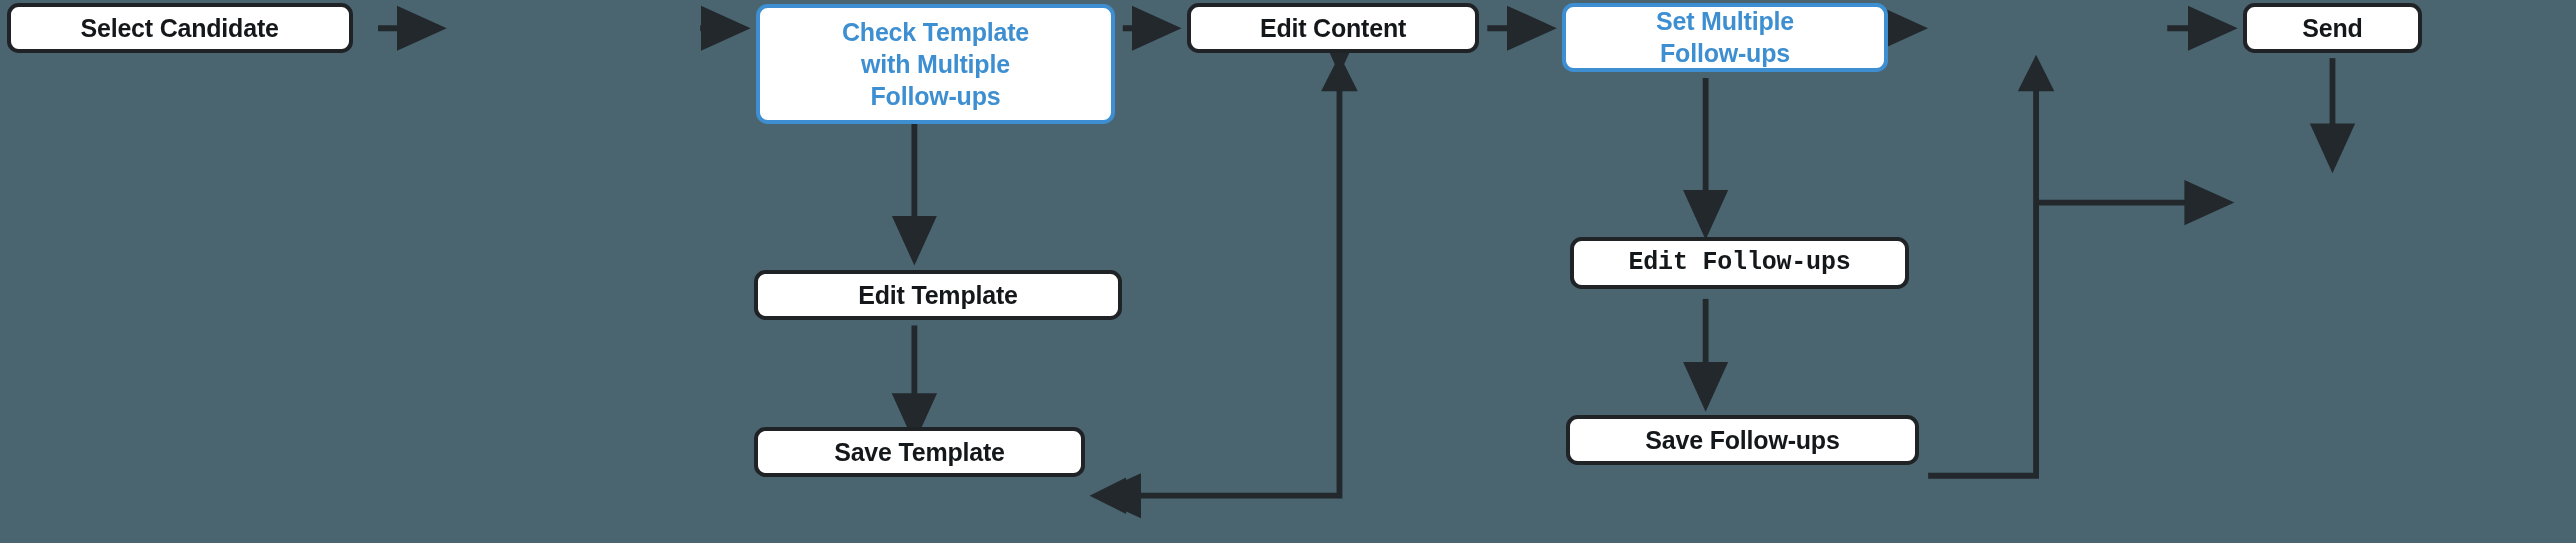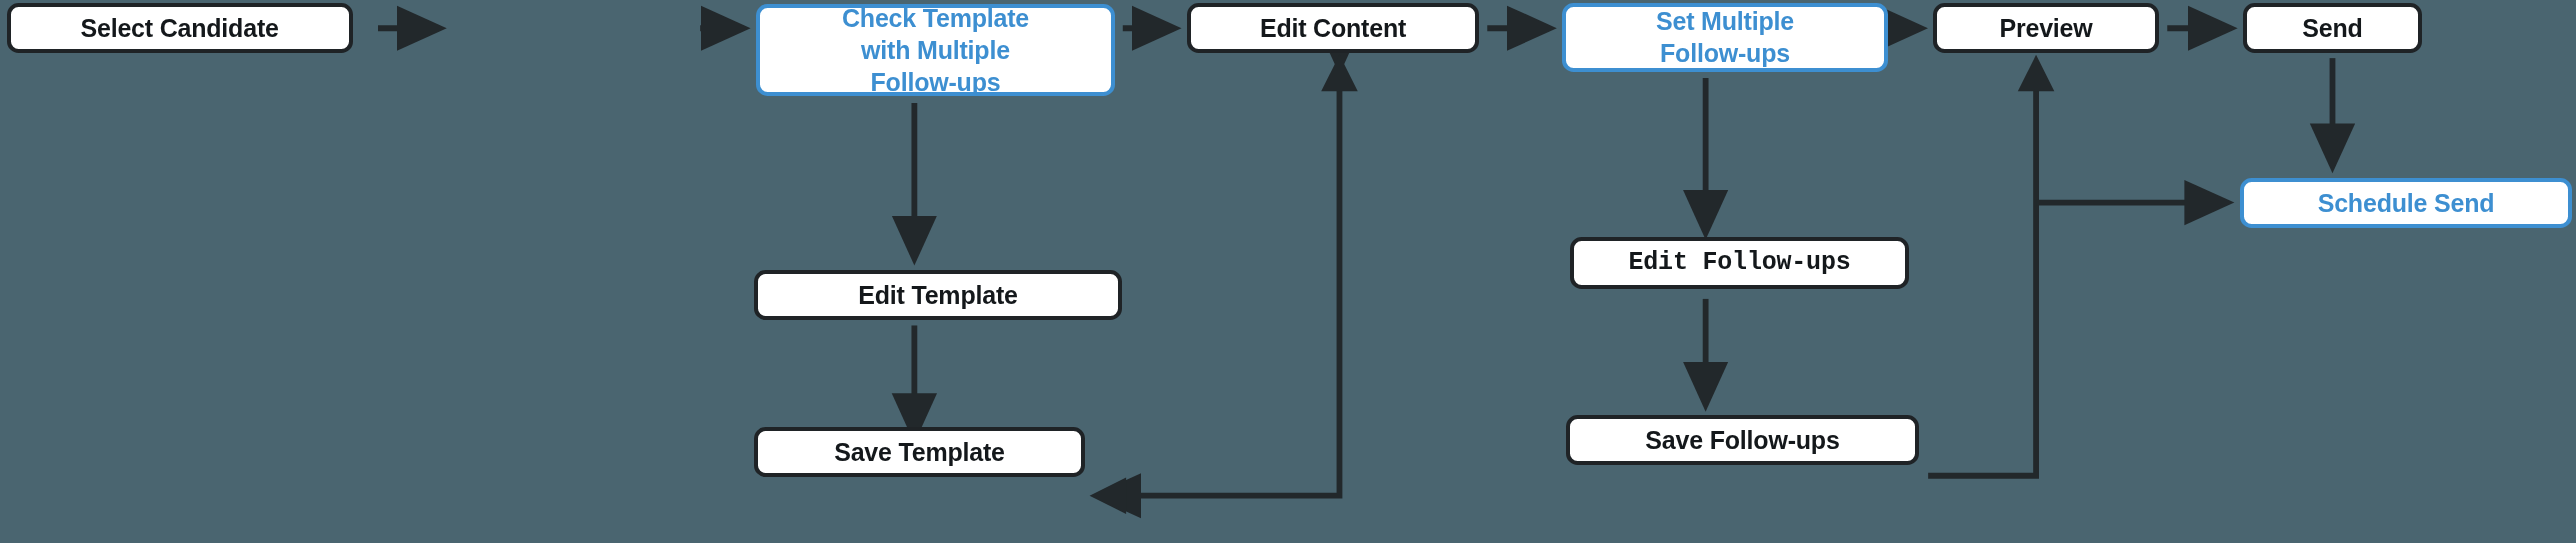--- a/index.html
+++ b/index.html
@@ -86,40 +86,34 @@
 
     <polyline points="2322,573 2452,573 2452,80" fill="none" stroke="#22282b" stroke-width="7"></polyline>
     <polygon points="2452,66 2430,110 2474,110" fill="#22282b"></polygon>
 
     <line x1="2452" y1="244" x2="2681" y2="244" stroke="#22282b" stroke-width="7" marker-end="url(#ah)"></line>
   </svg>
 
   <div class="node plain" style="left: 6.6px; top: 3.3px; width: 346px; height: 50px; font-size: 25px;">
     <span class="lbl">Select Candidate</span>
   </div>
-  <div class="node accent" style="left: 756px; top: 4.2px; width: 359px; height: 92px; font-size: 25px;">
+  <div class="node accent" style="left: 756px; top: 4.2px; width: 359px; height: 120px; font-size: 25px;">
     <span class="lbl">Check Template
 with Multiple
 Follow-ups</span>
   </div>
   <div class="node plain" style="left: 1187px; top: 3.3px; width: 292px; height: 50px; font-size: 25px; text-align: right;">
     <span class="lbl">Edit Content</span>
   </div>
   <div class="node accent" style="left: 1562px; top: 2.5px; width: 326px; height: 69px; font-size: 25px;">
     <span class="lbl">Set Multiple
 Follow-ups</span>
   </div>
-  <div class="node plain" style="left: 1933px; top: 3.3px; width: 226px; height: 50px; font-size: 25px;">
-    <span class="lbl">Preview</span>
-  </div>
   <div class="node plain" style="left: 2243px; top: 3.3px; width: 179px; height: 50px; font-size: 25px;">
     <span class="lbl">Send</span>
-  </div>
-  <div class="node accent" style="left: 2240px; top: 178px; width: 332px; height: 50px; font-size: 25px;">
-    <span class="lbl">Schedule Send</span>
   </div>
   <div class="node plain" style="left: 754px; top: 270px; width: 368px; height: 50px; font-size: 25px;">
     <span class="lbl">Edit Template</span>
   </div>
   <div class="node plain" style="left: 754px; top: 427px; width: 331px; height: 50px; font-size: 25px;">
     <span class="lbl">Save Template</span>
   </div>
   <div class="node plain" style="left: 1570px; top: 237px; width: 339px; height: 52px; font-size: 25px; font-family: Liberation Mono, monospace;">
     <span class="lbl">Edit Follow-ups</span>
   </div>

